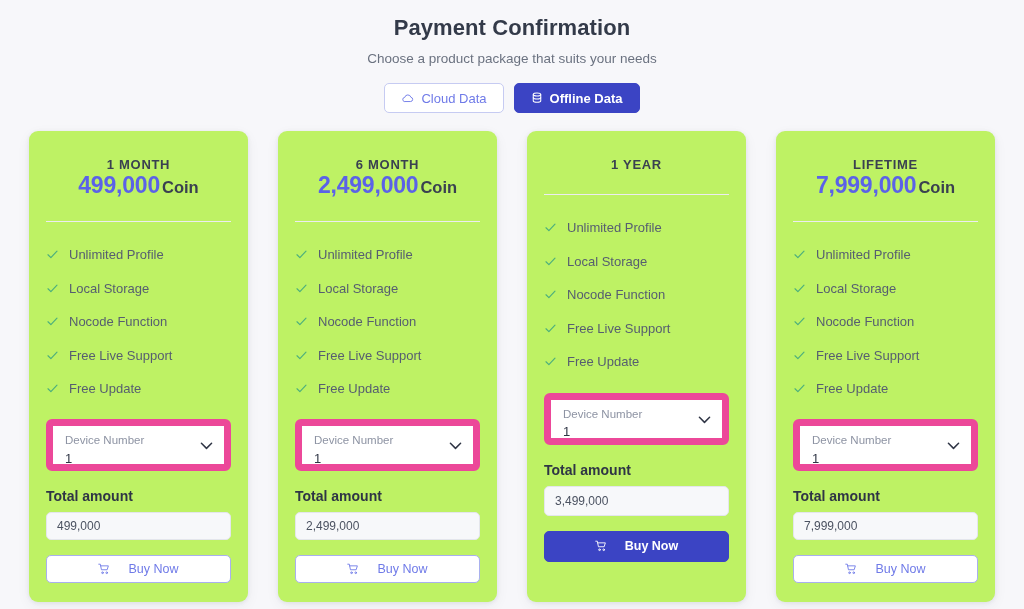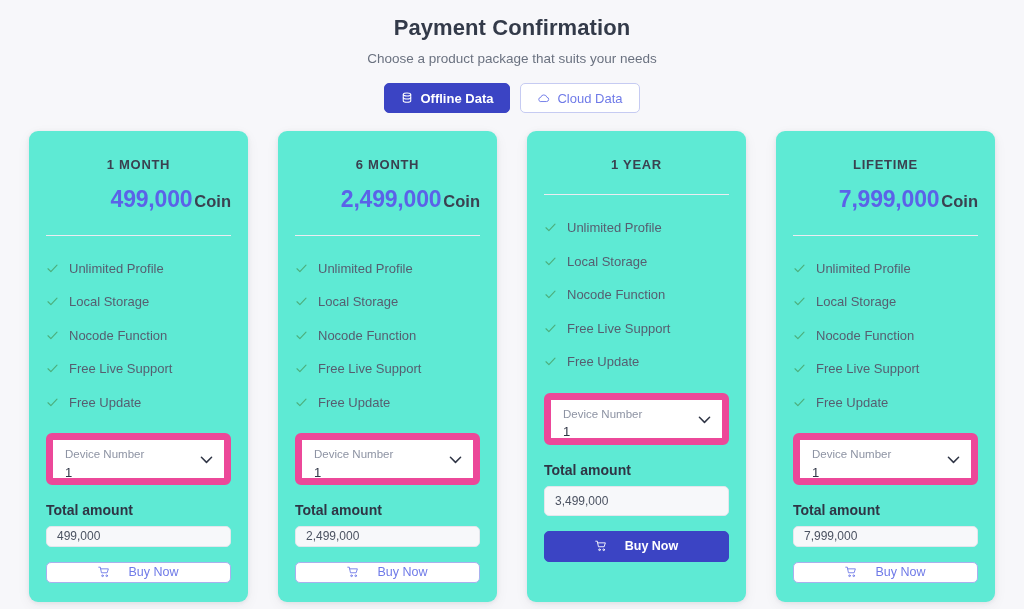--- a/index.html
+++ b/index.html
@@ -85,41 +85,40 @@
 
   
   .cards {
     display: flex;
     gap: 30px;
     margin-top: 18px;
   }
 
   .card {
     width: 219px;
-    background: #5eead4;
+    background: #bef264;
     border-radius: 9px;
     box-shadow: 0 1px 4px rgba(30, 34, 60, 0.08), 0 4px 14px rgba(30, 34, 60, 0.055);
     padding: 18px 17px 19px 17px;
     display: flex;
     flex-direction: column;
     height: 471px;
   }
 
   .card-title {
     text-align: center;
     font-size: 13px;
     font-weight: bold;
     letter-spacing: 0.7px;
     color: #3a4150;
     margin-top: 8px;
   }
 
   .card-price {
-    text-align: right;
-    margin-top: 14px;
+    text-align: center;
     white-space: nowrap;
   }
 
   .price-value {
     font-size: 23px;
     font-weight: bold;
     color: #5b62e8;
     letter-spacing: -0.2px;
   }
 
@@ -241,38 +240,38 @@
 </style>
 </head>
 <body>
 
 <div class="page">
 
   <h1 class="page-title">Payment Confirmation</h1>
   <p class="page-subtitle">Choose a product package that suits your needs</p>
 
   <div class="source-toggle">
+    <div class="source-btn inactive">
+      <span>
+        <svg width="13" height="13" viewBox="0 0 18 14" fill="none" stroke="currentColor" stroke-width="1.3" stroke-linejoin="round">
+          <path d="M4.4 11.2h8.8a3 3 0 0 0 .5-5.95A4.4 4.4 0 0 0 5.2 5.4a3 3 0 0 0-.8 5.8z"></path>
+        </svg>
+      </span>
+      <span>Cloud Data</span>
+    </div>
     <div class="source-btn active">
       <span>
         <svg width="12" height="12" viewBox="0 0 16 16" fill="none" stroke="currentColor" stroke-width="1.4">
           <ellipse cx="8" cy="3.2" rx="5" ry="2"></ellipse>
           <path d="M3 3.2v4.2c0 1.1 2.24 2 5 2s5-.9 5-2V3.2"></path>
           <path d="M3 7.4v4.2c0 1.1 2.24 2 5 2s5-.9 5-2V7.4"></path>
         </svg>
       </span>
       <span>Offline Data</span>
     </div>
-    <div class="source-btn inactive">
-      <span>
-        <svg width="13" height="13" viewBox="0 0 18 14" fill="none" stroke="currentColor" stroke-width="1.3" stroke-linejoin="round">
-          <path d="M4.4 11.2h8.8a3 3 0 0 0 .5-5.95A4.4 4.4 0 0 0 5.2 5.4a3 3 0 0 0-.8 5.8z"></path>
-        </svg>
-      </span>
-      <span>Cloud Data</span>
-    </div>
   </div>
 
   <div class="cards">
 
     <div class="card">
       <div class="card-title">1 MONTH</div>
       <div class="card-price">
         <span class="price-value">499,000</span><span class="price-unit">Coin</span>
       </div>
       <div class="divider"></div>

